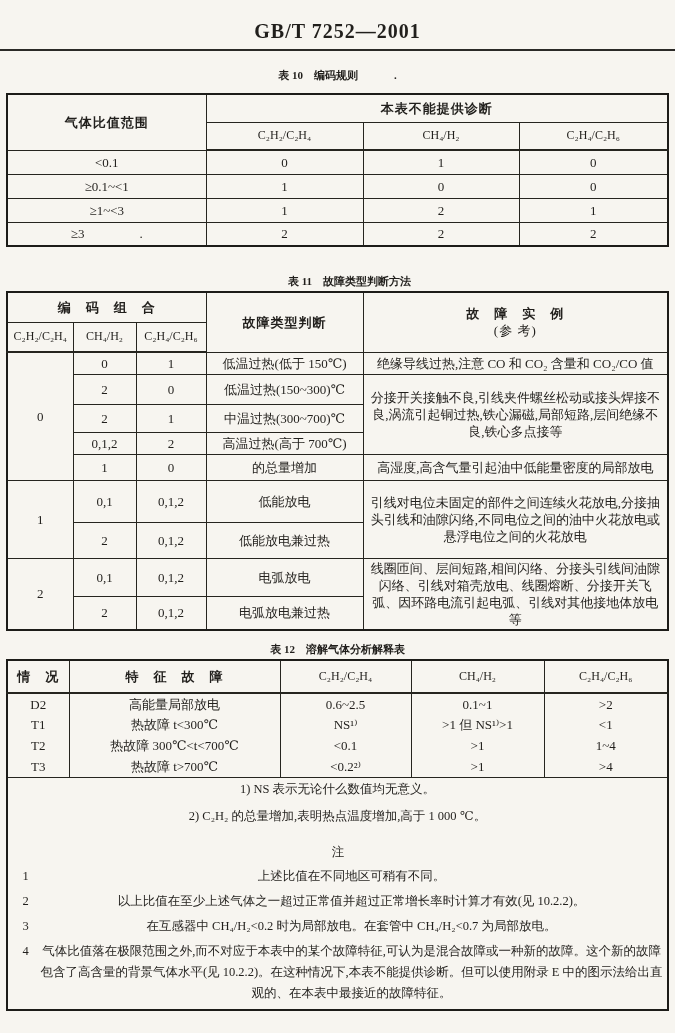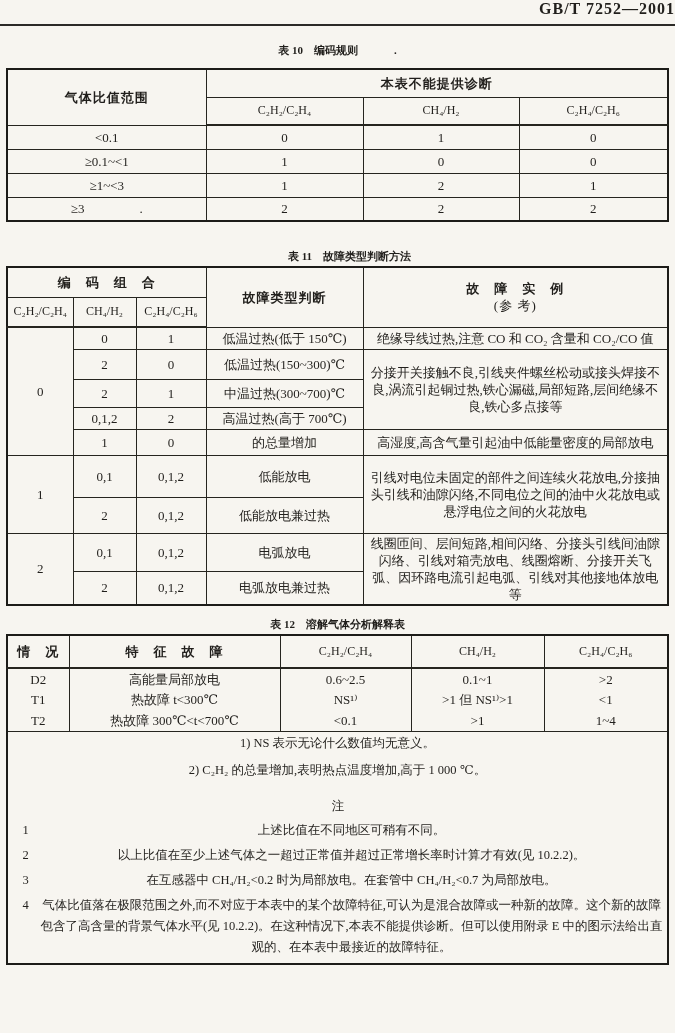--- a/index.html
+++ b/index.html
@@ -7,23 +7,24 @@
   .page{
     position:relative;
     width:675px;height:1033px;
     background:#f7f5f0;
     overflow:hidden;
     font-family:"Liberation Serif","DejaVu Serif",serif;
     color:#211f1c;
     box-sizing:border-box;
   }
   .doc-header{
-    text-align:right;
+    padding-top:20px;
+    text-align:center;
     font-weight:bold;
-    font-size:16px;
+    font-size:20px;
     letter-spacing:1px;
   }
   .header-rule{
     height:2px;
     background:#2b2a27;
     margin-top:6px;
   }
   .caption{
     text-align:center;
     font-weight:bold;
@@ -244,20 +245,27 @@
         <td class="nb">&gt;1 但 NS¹⁾&gt;1</td>
         <td class="nb">&lt;1</td>
       </tr>
       <tr style="height:21px">
         <td class="nb">T2</td>
         <td class="nb lft2">热故障 300℃&lt;t&lt;700℃</td>
         <td class="nb">&lt;0.1</td>
         <td class="nb">&gt;1</td>
         <td class="nb">1~4</td>
       </tr>
+      <tr style="height:21px">
+        <td class="nb">T3</td>
+        <td class="nb lft2">热故障 t&gt;700℃</td>
+        <td class="nb">&lt;0.2²⁾</td>
+        <td class="nb">&gt;1</td>
+        <td class="nb">&gt;4</td>
+      </tr>
       <tr style="height:204px">
         <td colspan="5" class="notes-cell">
           <p class="fn">1) NS 表示无论什么数值均无意义。</p>
           <p class="fn">2) C₂H₂ 的总量增加,表明热点温度增加,高于 1 000 ℃。</p>
           <div class="note-label">注</div>
           <div class="note">
             <span class="nn">1</span>
             <div class="nt">上述比值在不同地区可稍有不同。</div>
           </div>
           <div class="note">

